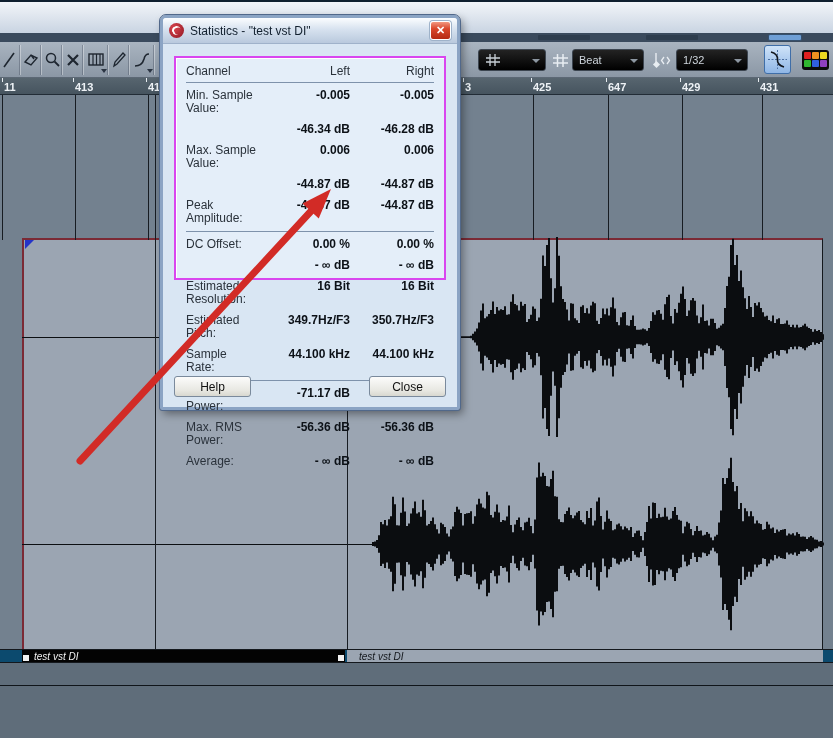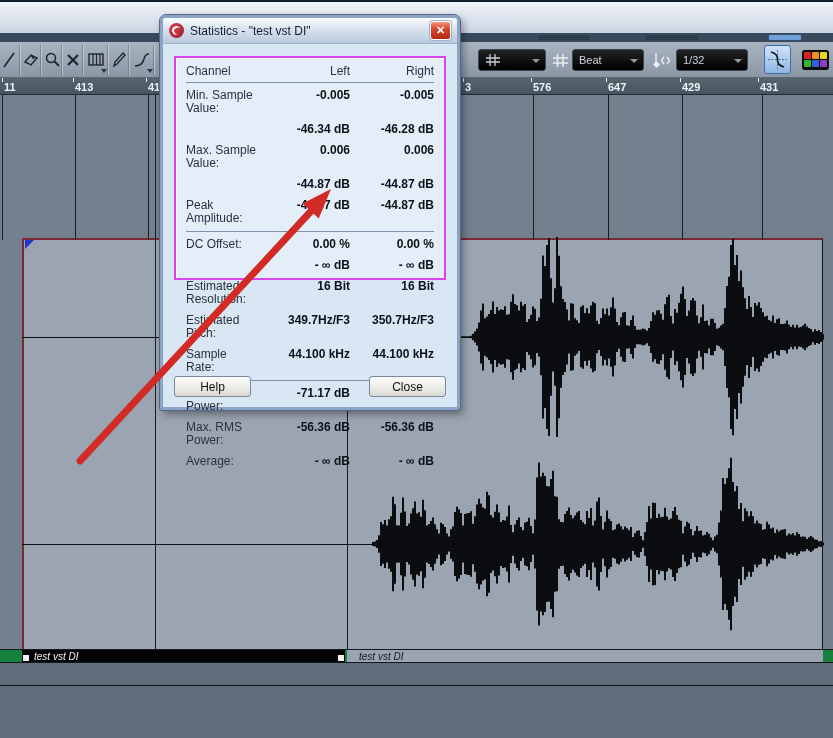--- a/index.html
+++ b/index.html
@@ -45,21 +45,21 @@
   .event { position:absolute; left:22px; top:238px; width:801px; height:412px; background:#9ba5b2;
     border-top:2px solid #7b2a35; border-left:2px solid #7b2a35; border-right:1px solid #14181d; }
   .snap-flag { position:absolute; left:1px; top:0; width:0; height:0;
     border-top:9px solid #2433c8; border-right:9px solid transparent; }
   .zero-line { position:absolute; left:22px; width:800px; height:1px; background:#0c0f12; }
   .vline { position:absolute; width:1px; background:#171c22; }
   .cursor-line { position:absolute; width:1px; background:#f2f5f7; }
   .wave-svg { position:absolute; left:0; top:0; }
 
   
-  .label-bar { position:absolute; left:0; top:649px; width:833px; height:14px; background:#15803d; border-top:1px solid #14181d; border-bottom:1px solid #14181d; }
+  .label-bar { position:absolute; left:0; top:649px; width:833px; height:14px; background:#0c4a6e; border-top:1px solid #14181d; border-bottom:1px solid #14181d; }
   .label-sel { position:absolute; left:22px; top:0; width:323px; height:12px; background:#030303;
     color:#f2f2f2; font-size:10px; font-style:italic; display:flex; align-items:center; padding-left:12px; }
   .label-rest { position:absolute; left:347px; top:0; width:476px; height:12px; background:#9ba5b2;
     color:#14181d; font-size:10px; font-style:italic; display:flex; align-items:center; padding-left:12px; }
   .handle { position:absolute; bottom:1px; width:6px; height:6px; background:#f2f2f2; }
   .overview { position:absolute; left:0; top:663px; width:833px; height:75px; background:#5f6d7a; }
   .overview .hline { position:absolute; left:0; top:22px; width:833px; height:1px; background:#10151a; }
 
   
   .dialog { position:absolute; left:160px; top:15px; width:300px; height:395px;
@@ -199,21 +199,21 @@
   <div class="ruler" id="ruler">
       <div class="ruler-tick" style="left: 2px;"></div>
       <div class="ruler-num" style="left: 4px;">11</div>
       <div class="ruler-tick" style="left: 73px;"></div>
       <div class="ruler-num" style="left: 75px;">413</div>
       <div class="ruler-tick" style="left: 146px;"></div>
       <div class="ruler-num" style="left: 148px;">41</div>
       <div class="ruler-tick" style="left: 463px;"></div>
       <div class="ruler-num" style="left: 465px;">3</div>
       <div class="ruler-tick" style="left: 531px;"></div>
-      <div class="ruler-num" style="left: 533px;">576</div>
+      <div class="ruler-num" style="left: 533px;">425</div>
       <div class="ruler-tick" style="left: 606px;"></div>
       <div class="ruler-num" style="left: 608px;">647</div>
       <div class="ruler-tick" style="left: 680px;"></div>
       <div class="ruler-num" style="left: 682px;">429</div>
       <div class="ruler-tick" style="left: 758px;"></div>
       <div class="ruler-num" style="left: 760px;">431</div>
     </div>
 
   <div class="upper-strip" id="upper-strip"></div>
 

